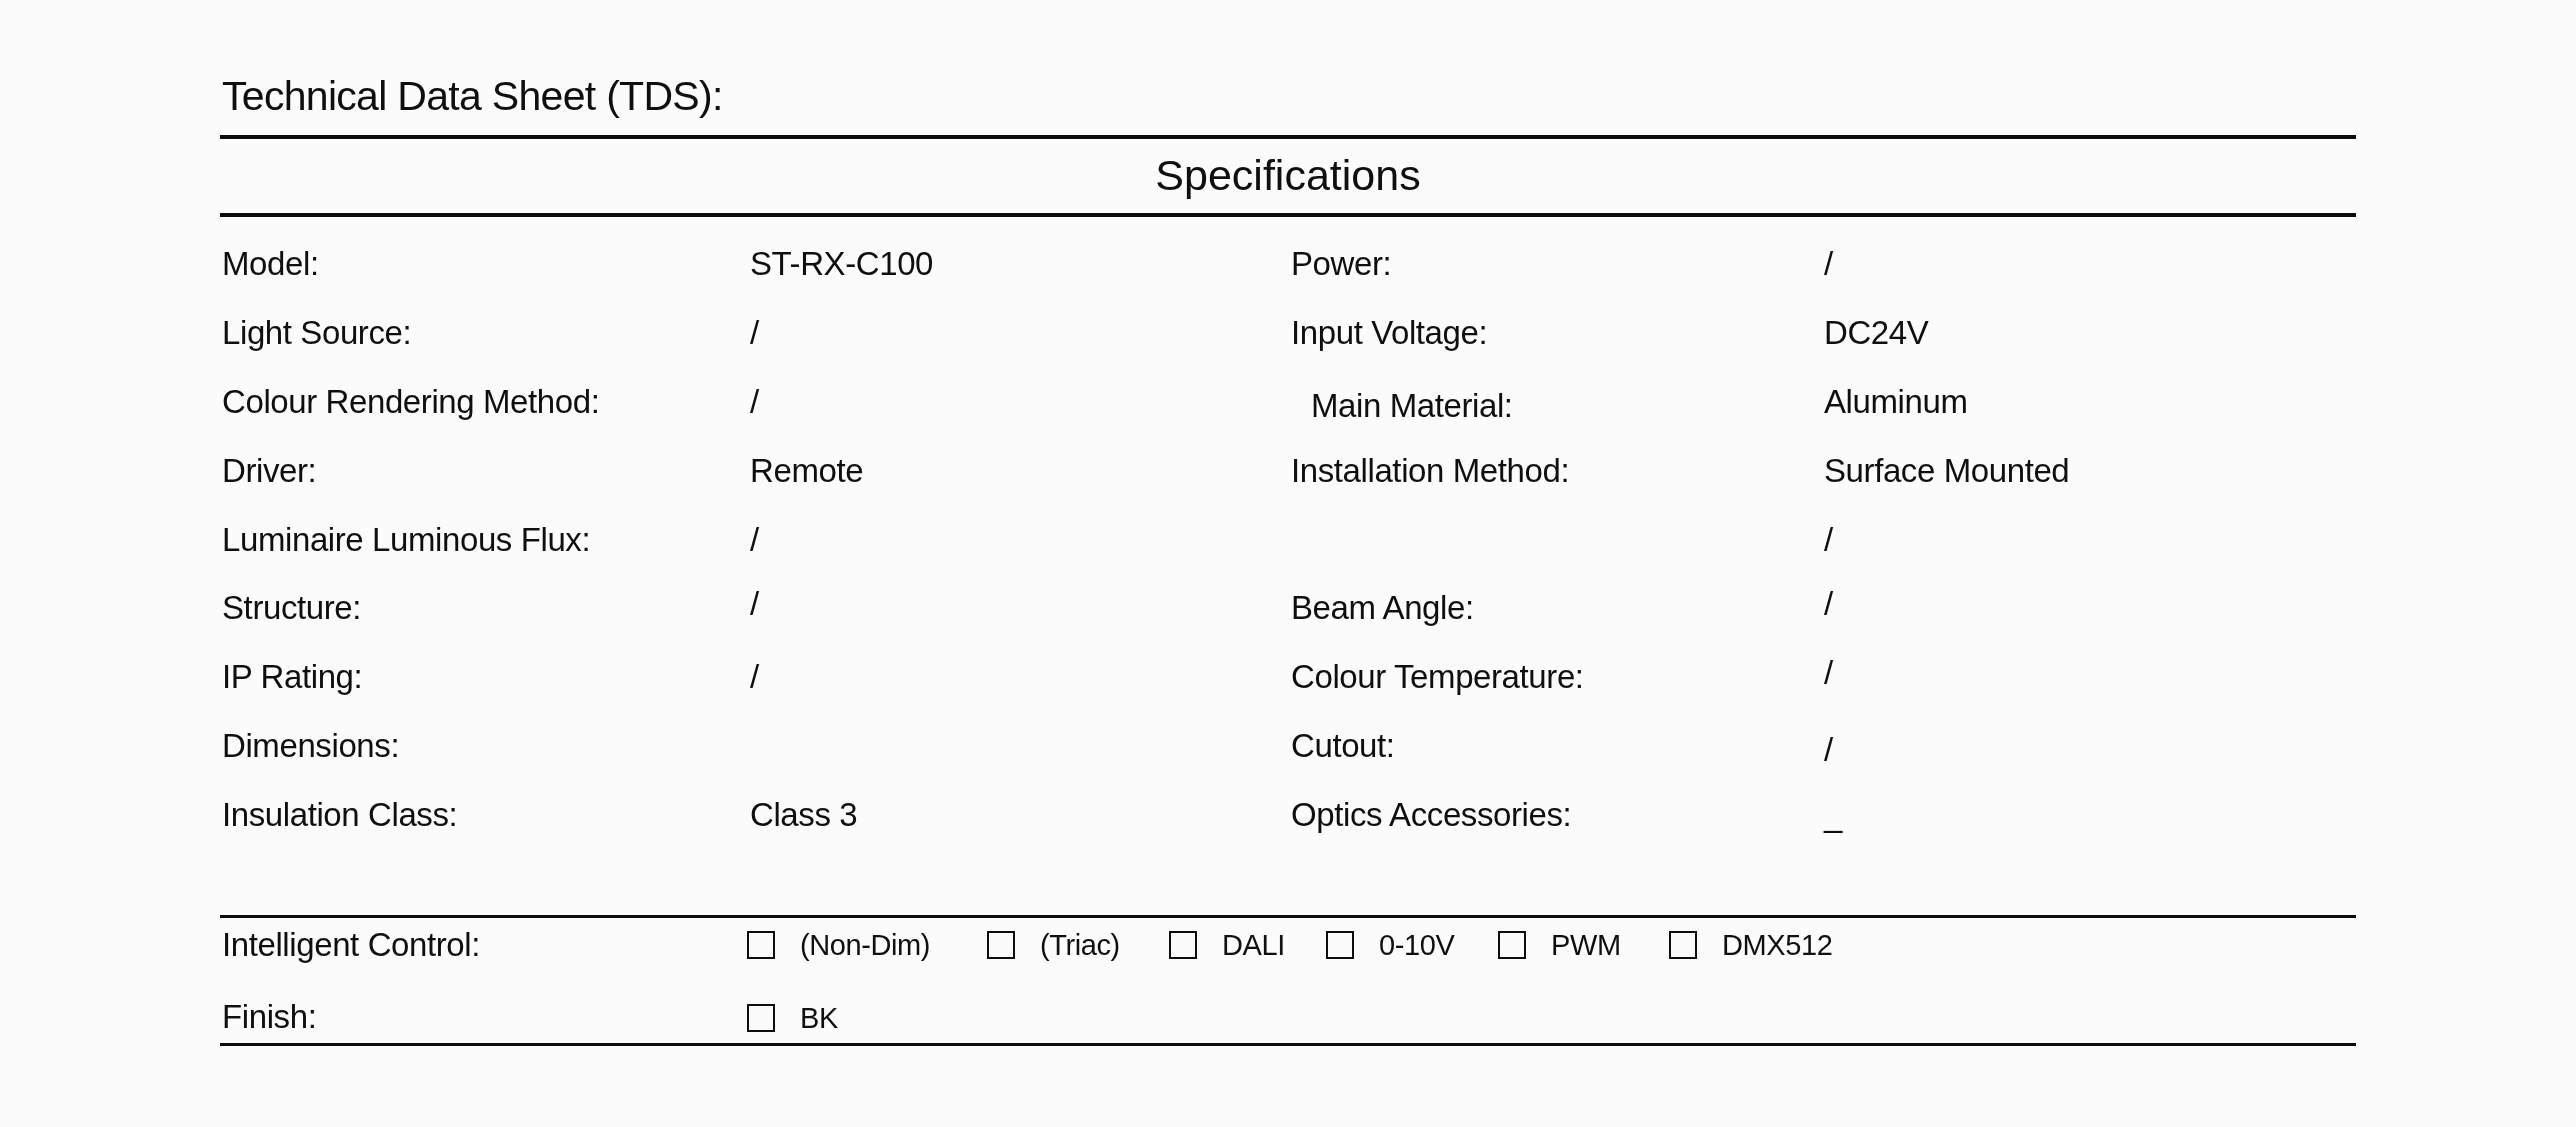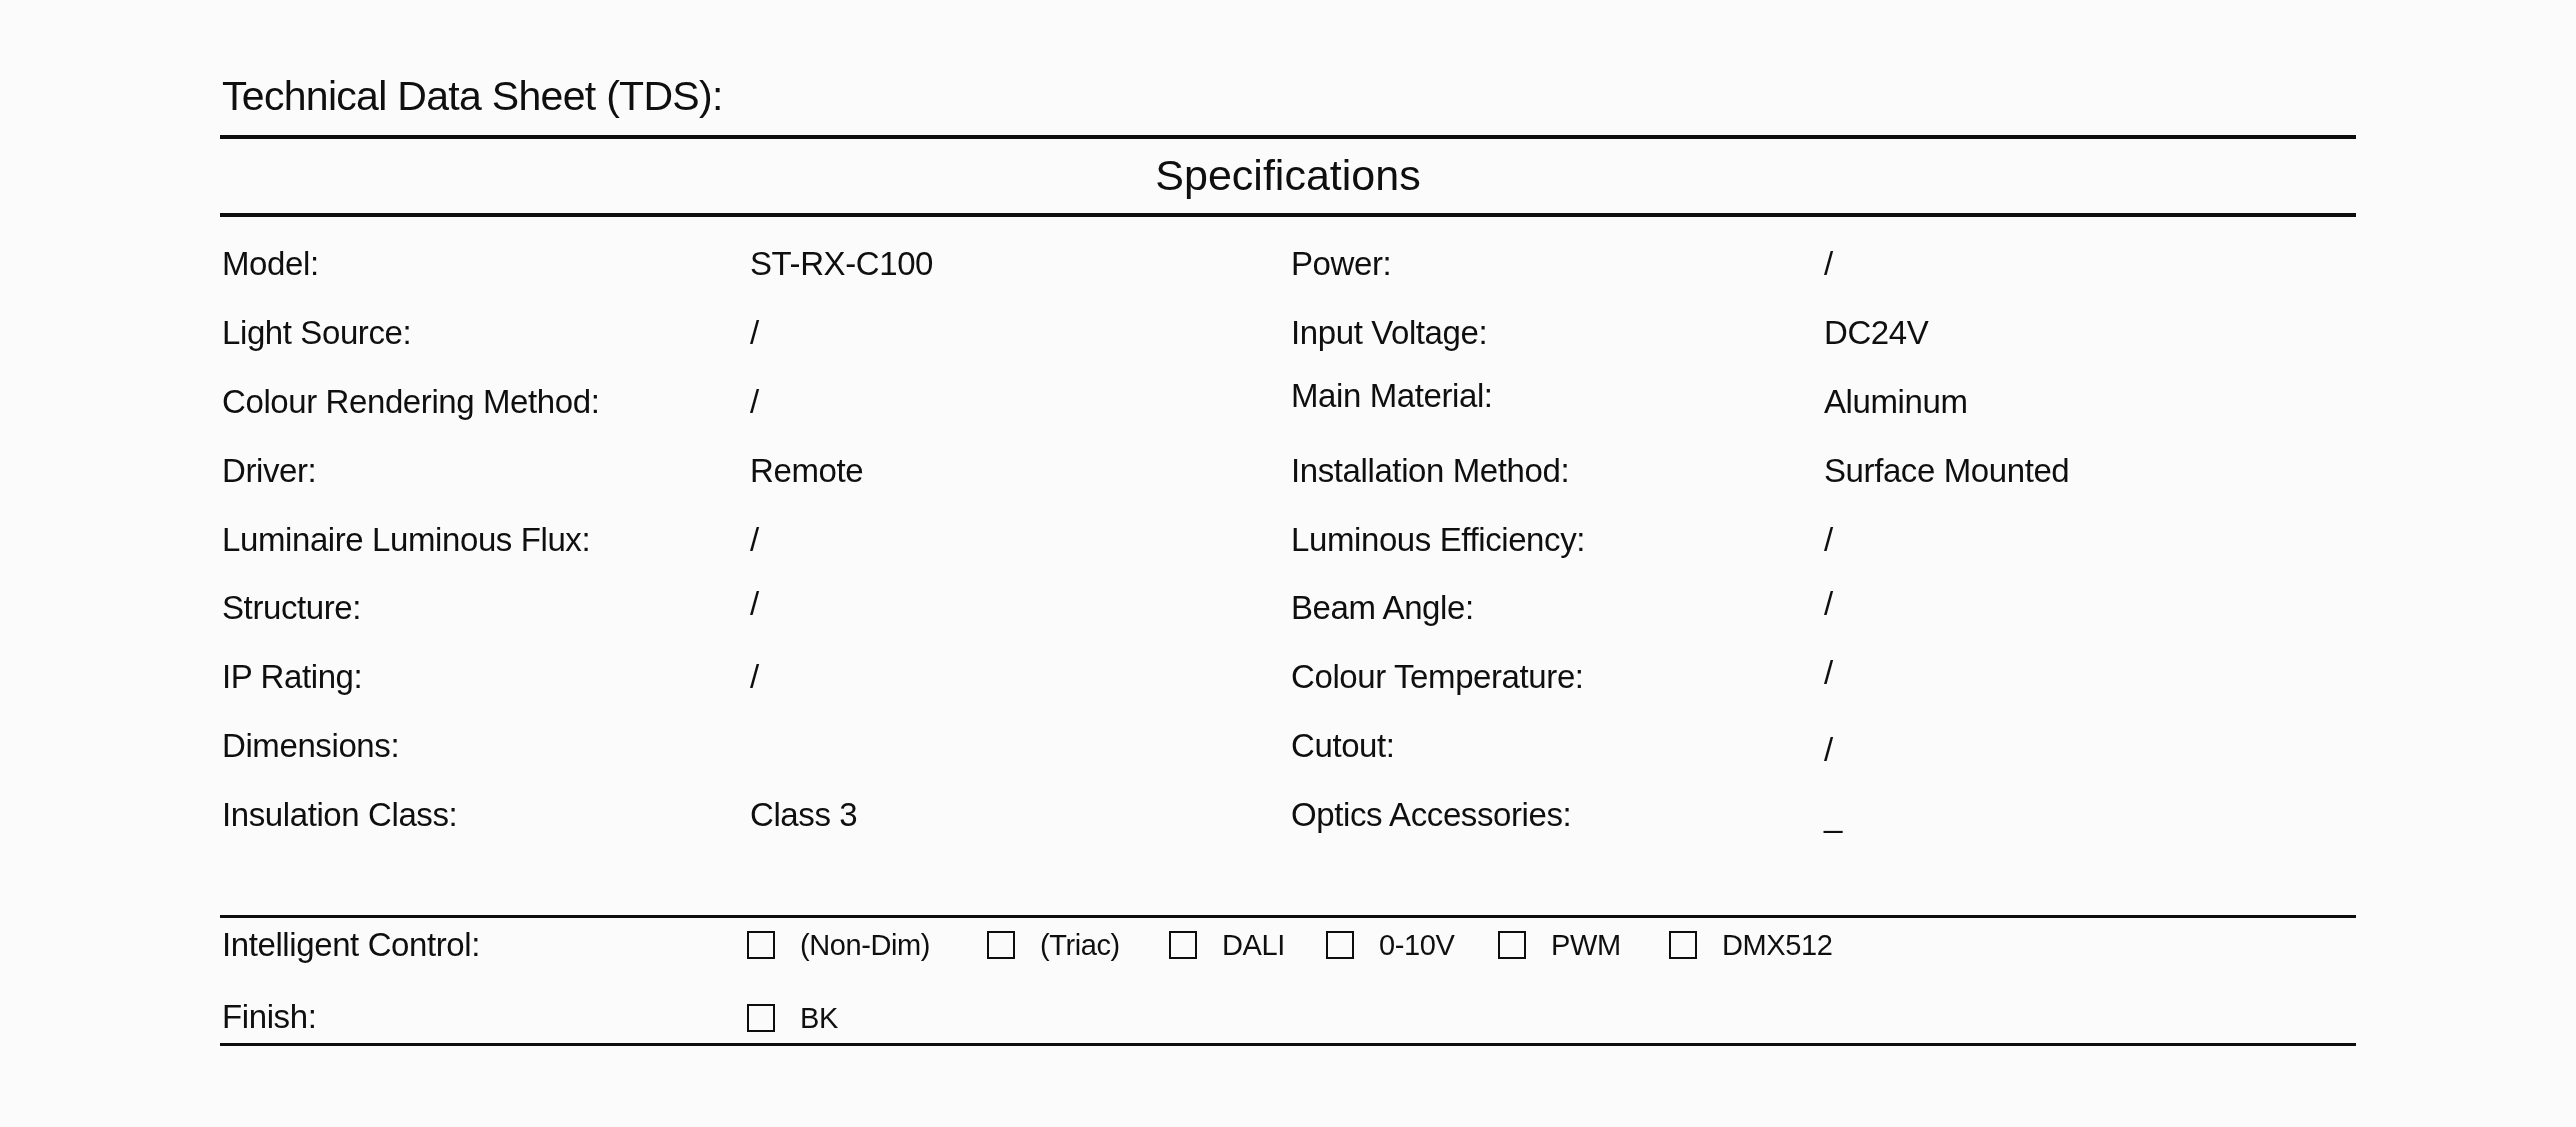--- a/index.html
+++ b/index.html
@@ -101,31 +101,30 @@
   <span class="cell col-label-right" style="top:244px;">Power:</span>
   <span class="cell col-value-right" style="top:244px;">/</span>
 
   <span class="cell col-label-left" style="top:313px;">Light Source:</span>
   <span class="cell col-value-left" style="top:313px;">/</span>
   <span class="cell col-label-right" style="top:313px;">Input Voltage:</span>
   <span class="cell col-value-right" style="top:313px;text-align:center;">DC24V</span>
 
   <span class="cell col-label-left" style="top:382px;">Colour Rendering Method:</span>
   <span class="cell col-value-left" style="top:382px;">/</span>
-  <span class="cell col-label-right" style="top:376px;">Main Material:</span>
+  <span class="cell col-label-right" style="top:386px;margin-left:20px;">Main Material:</span>
   <span class="cell col-value-right" style="top:382px;">Aluminum</span>
 
   <span class="cell col-label-left" style="top:451px;">Driver:</span>
   <span class="cell col-value-left" style="top:451px;">Remote</span>
   <span class="cell col-label-right" style="top:451px;">Installation Method:</span>
   <span class="cell col-value-right" style="top:451px;">Surface Mounted</span>
 
   <span class="cell col-label-left" style="top:520px;">Luminaire Luminous Flux:</span>
   <span class="cell col-value-left" style="top:520px;">/</span>
-  <span class="cell col-label-right" style="top:520px;">Luminous Efficiency:</span>
   <span class="cell col-value-right" style="top:520px;">/</span>
 
   <span class="cell col-label-left" style="top:588px;">Structure:</span>
   <span class="cell col-value-left" style="top:584px;">/</span>
   <span class="cell col-label-right" style="top:588px;">Beam Angle:</span>
   <span class="cell col-value-right" style="top:584px;">/</span>
 
   <span class="cell col-label-left" style="top:657px;">IP Rating:</span>
   <span class="cell col-value-left" style="top:657px;">/</span>
   <span class="cell col-label-right" style="top:657px;">Colour Temperature:</span>

